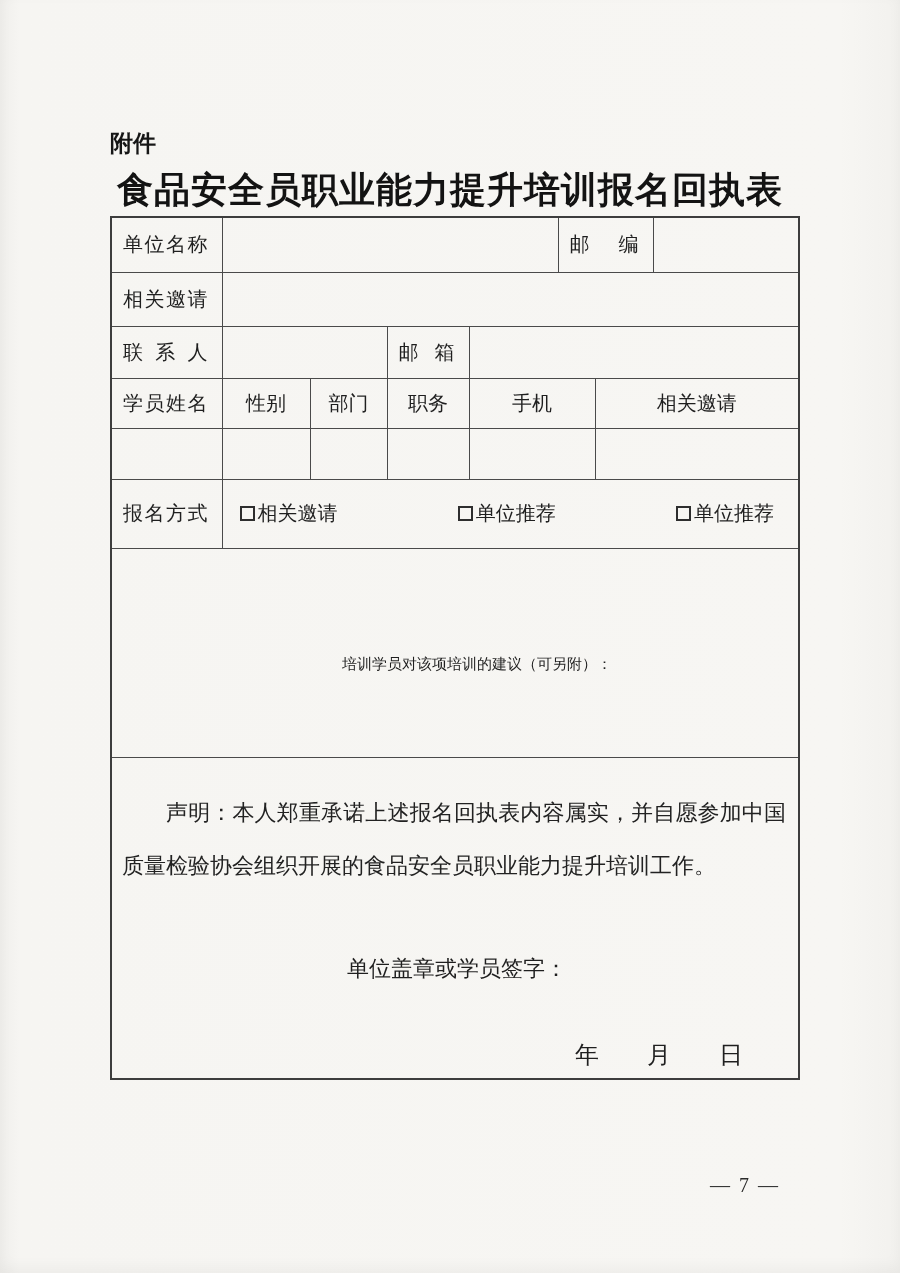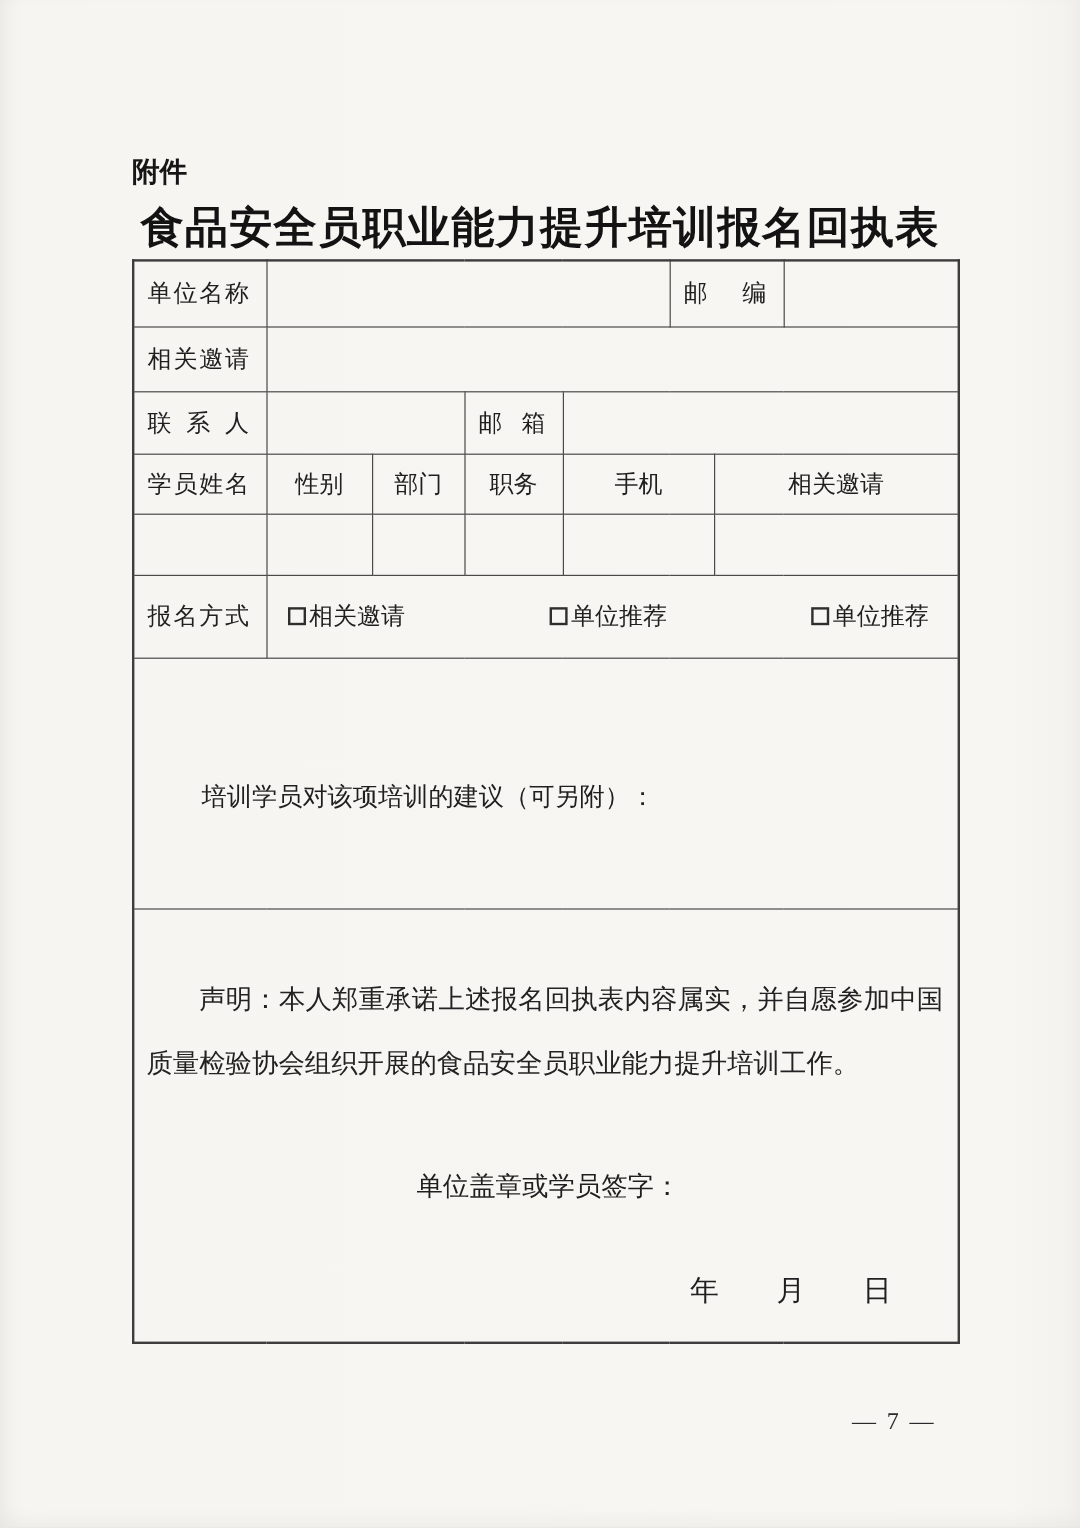--- a/index.html
+++ b/index.html
@@ -41,36 +41,36 @@
     vertical-align:middle;
   }
   td.lbl {
     text-align:justify;
     text-align-last:justify;
     padding:0 14px 0 11px;
   }
   td.hdr { text-align:center; }
   tr.r1 td{height:55px} tr.r2 td{height:54px} tr.r3 td{height:52px}
   tr.r4 td{height:52px} tr.r5 td{height:50px} tr.r6 td{height:51px}
-  tr.r7 td{height:69px} tr.r8 td{height:209px} tr.r9 td{height:362px}
+  tr.r7 td{height:69px} tr.r8 td{height:209px} tr.r9 td{height:322px}
   td.optscell { padding:0; }
   .opts {
     display:flex; justify-content:space-between; align-items:center;
     padding:0 24px 0 17px; font-size:20px;
   }
   .opt { display:flex; align-items:center; }
   .cbx {
     display:inline-block; width:15px; height:15px;
     border:2px solid #2e2e2e; margin-right:3px;
     background:transparent; flex:0 0 auto;
   }
   td.suggcell { vertical-align:top; }
   .sugg {
     padding:23px 12px 0 40px;
-    font-size:21px; text-align:left;margin-left:16px;
+    font-size:15px; text-align:center;margin-left:16px;
   }
   td.declcell { vertical-align:top; padding:0; }
   .declwrap { position:relative; width:100%; height:320px; }
   .decl {
     position:absolute; top:28px; left:10px; right:12px;
     font-size:22px; line-height:53px;
     text-align:justify; text-indent:44px;
     color:#222;
   }
   .sig { position:absolute; left:235px; top:196px; font-size:22px; }

